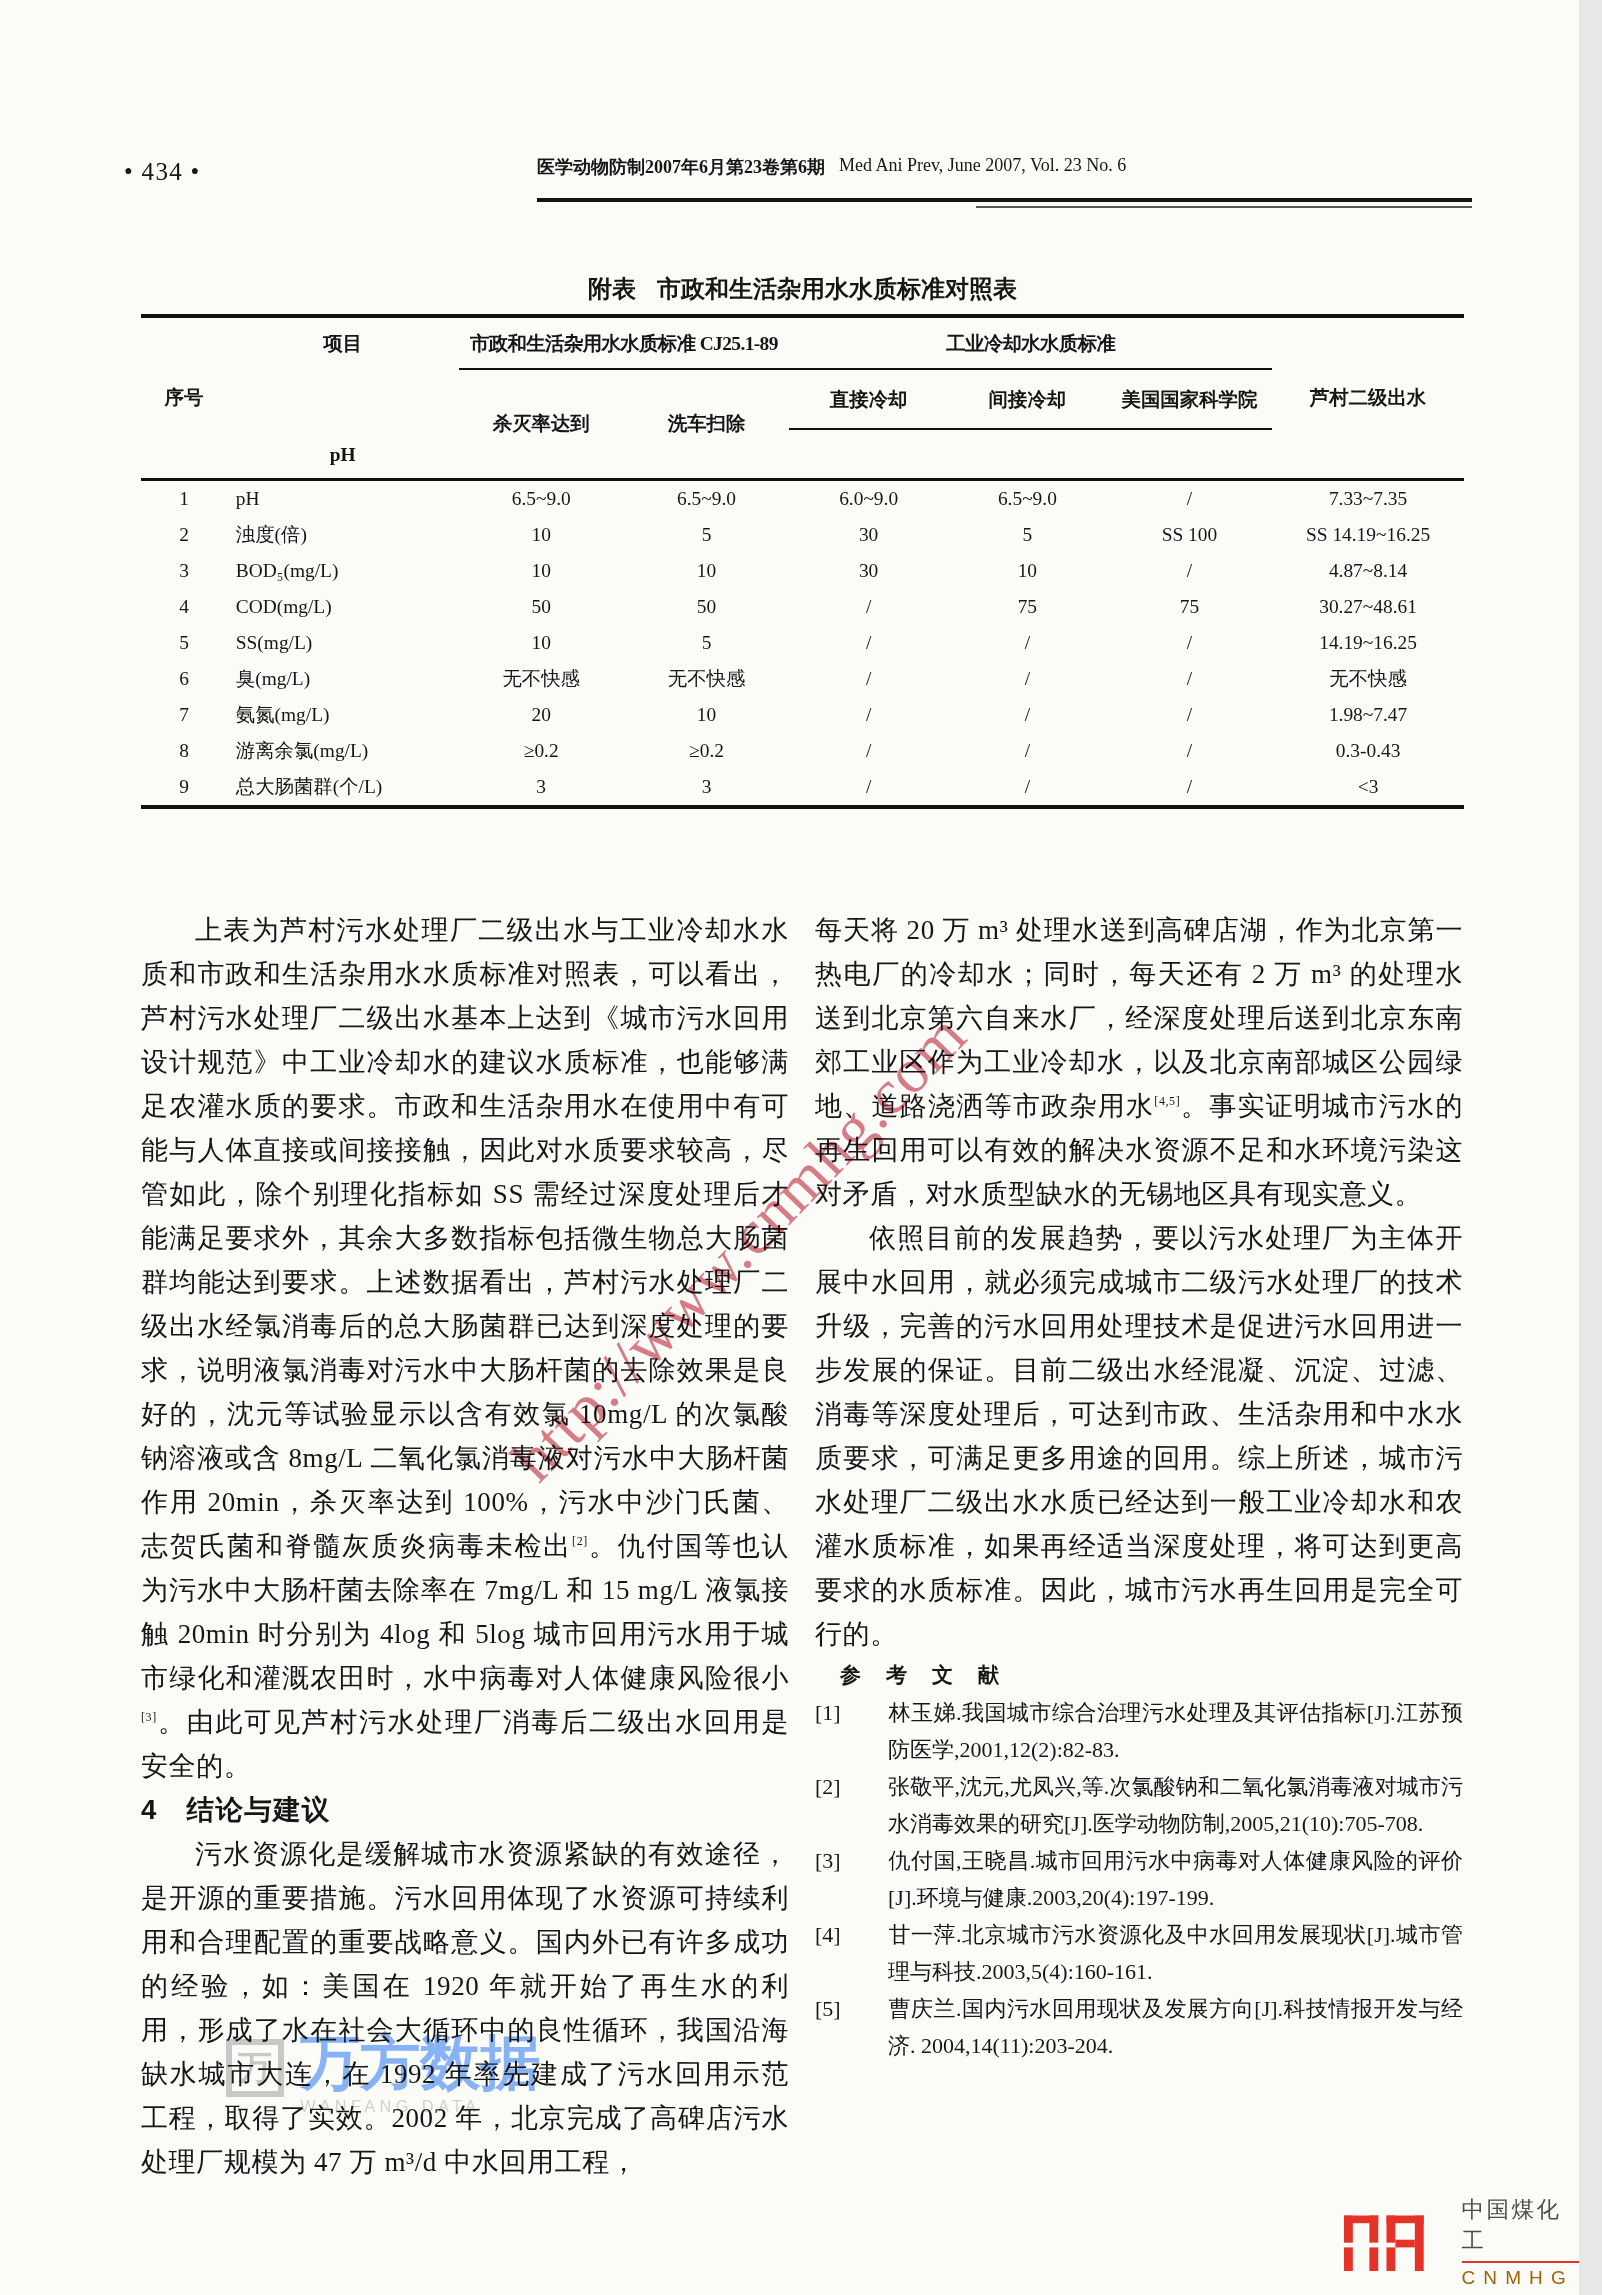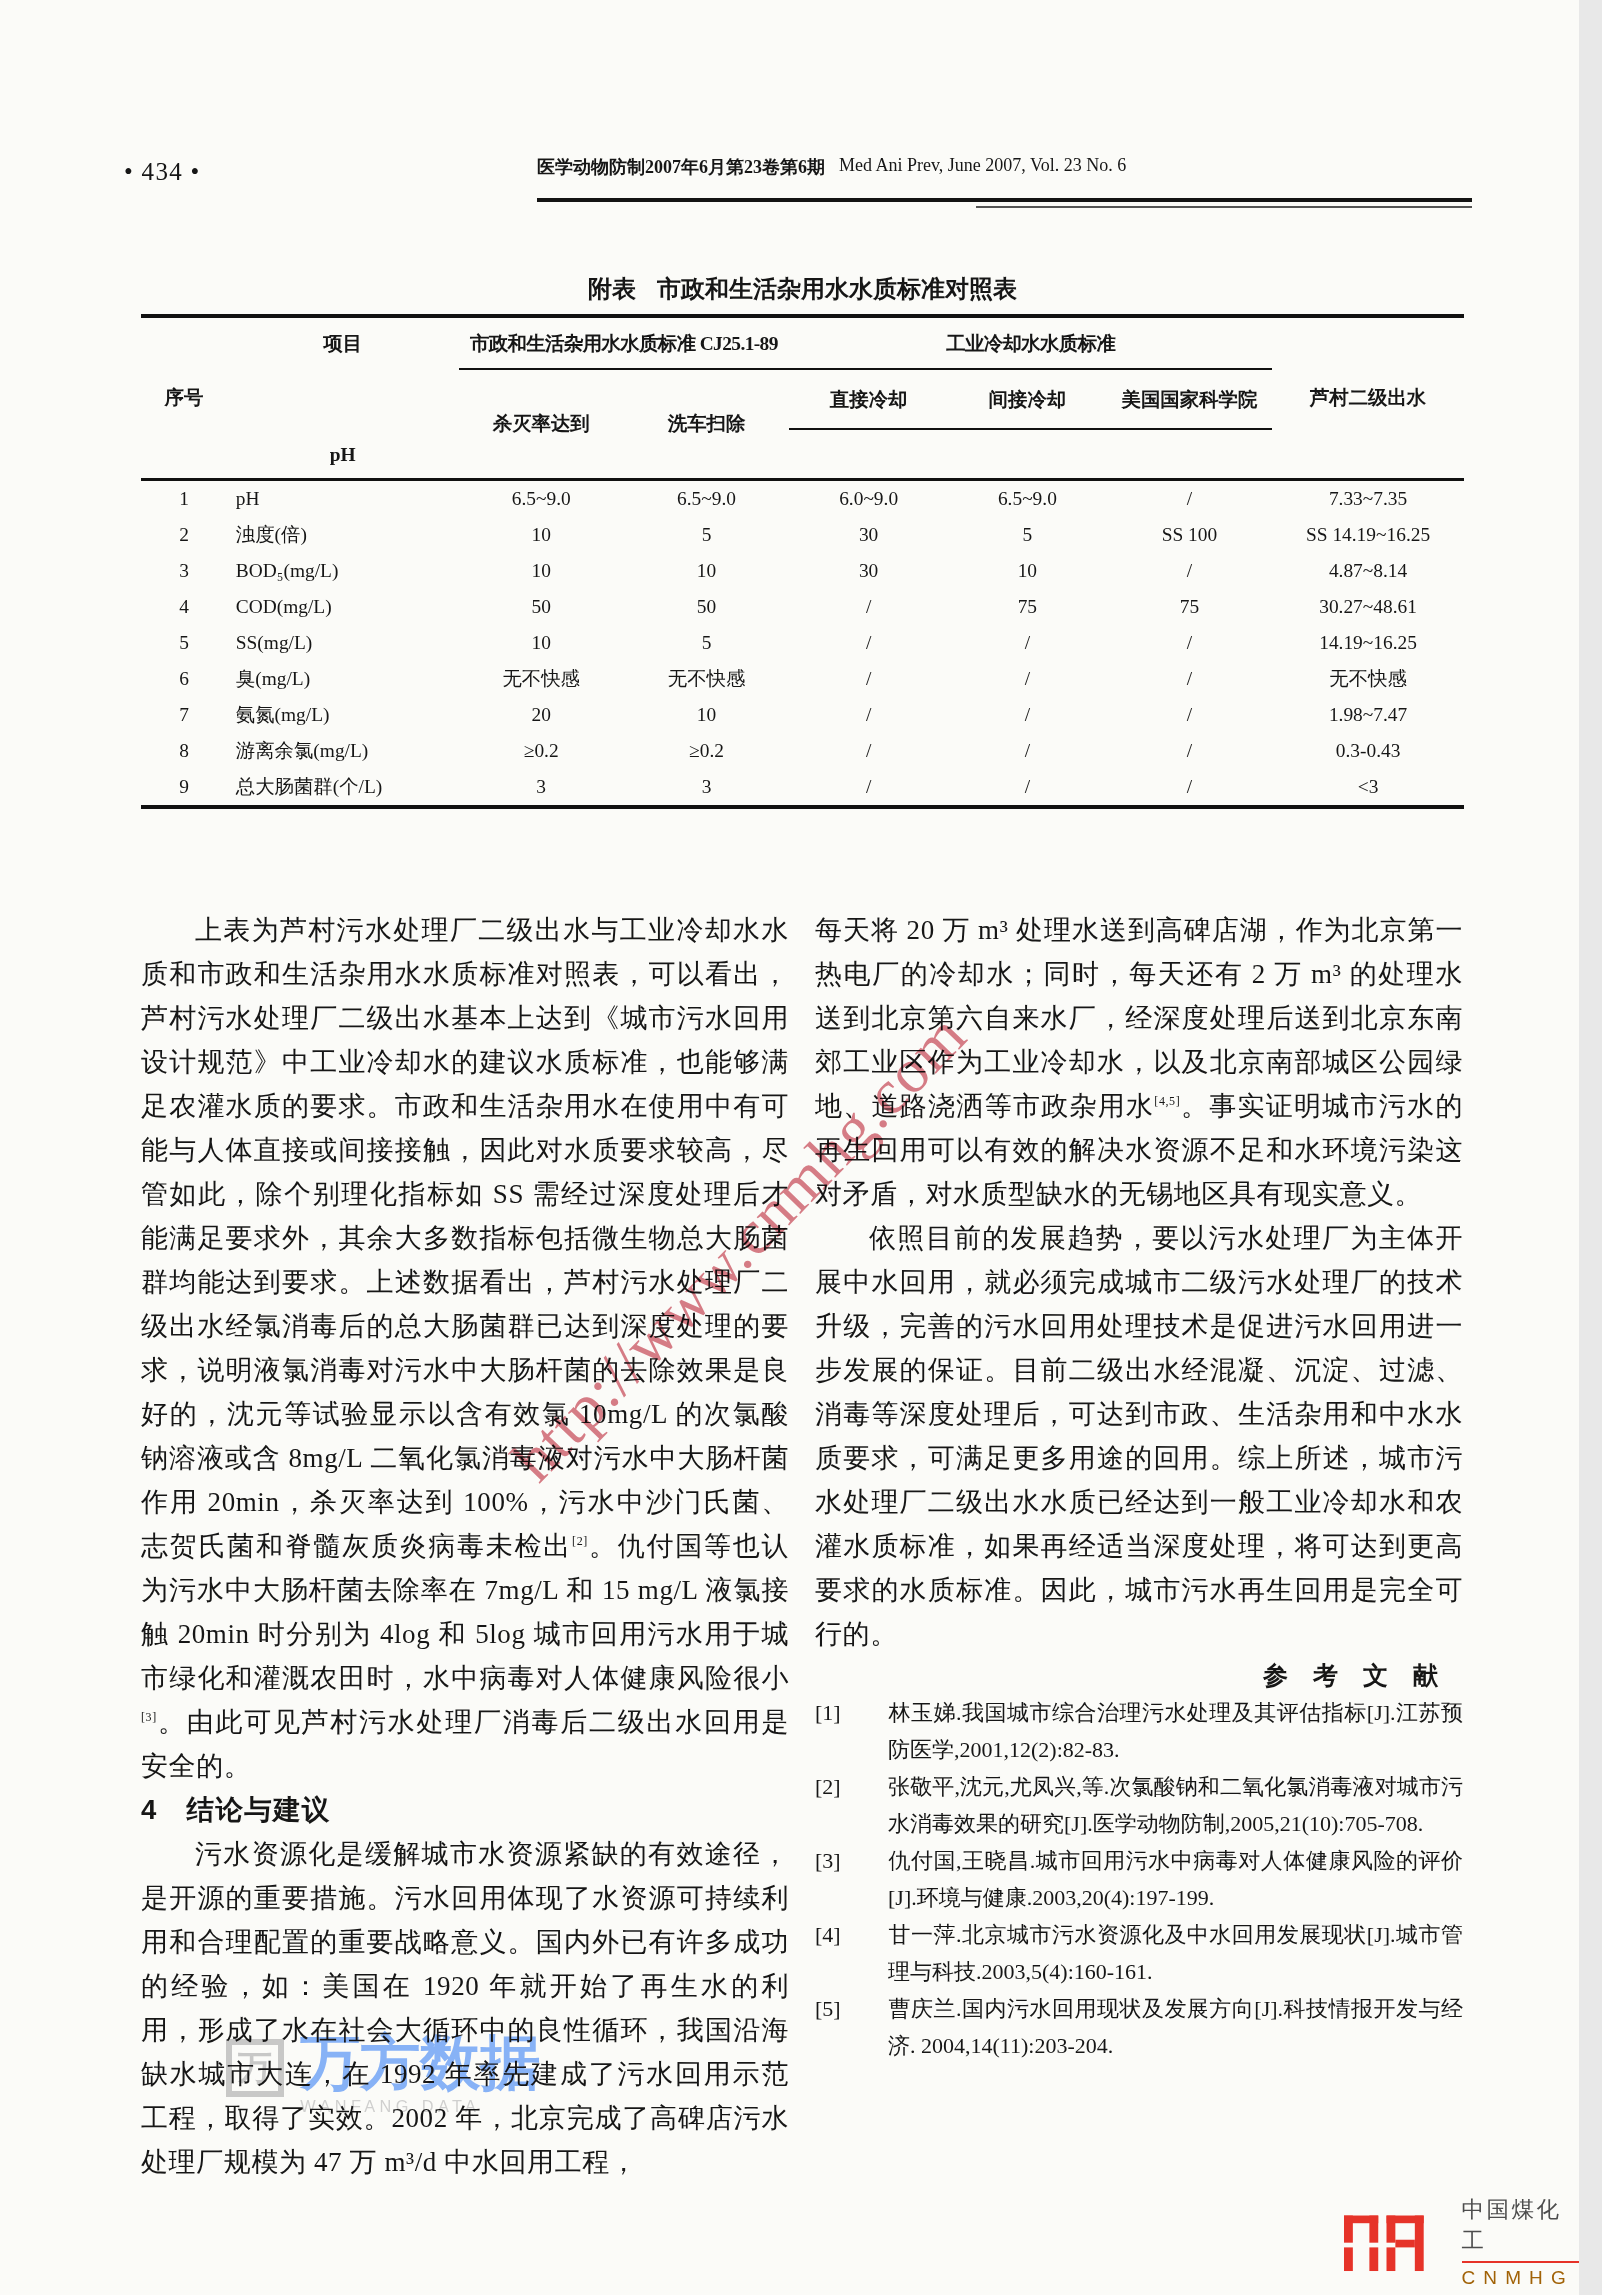--- a/index.html
+++ b/index.html
@@ -44,21 +44,21 @@
   .column p{margin:0;}
   .indent{text-indent:2em;}
   sup{font-size:12px; line-height:0;}
   .section-heading{
     font-family:"Liberation Sans","DejaVu Sans",sans-serif; font-weight:bold;
     font-size:27.5px; margin:33px 0 36px 0; text-indent:0; letter-spacing:1.3px;
   }
   .section-heading .num{margin-right:29px;}
   .ref-heading{
     font-family:"Liberation Sans","DejaVu Sans",sans-serif; font-weight:bold;
-    font-size:25px; text-align:right; letter-spacing:25px; text-indent:25px;
+    font-size:21px; text-align:left; letter-spacing:25px; text-indent:25px;
     margin:40px 0 33px 0; line-height:38px;
   }
   .refs{font-size:22px; line-height:37px; letter-spacing:0;}
   .ref{padding-left:73px;}
   .ref-label{display:inline-block; width:73px; margin-left:-73px;}
   
   .wm-diagonal{
     left:524px; top:1434px; z-index:5;
     font-size:63px; color:#cf5a68; opacity:.78; white-space:nowrap;
     transform:rotate(-46deg); transform-origin:left center;

